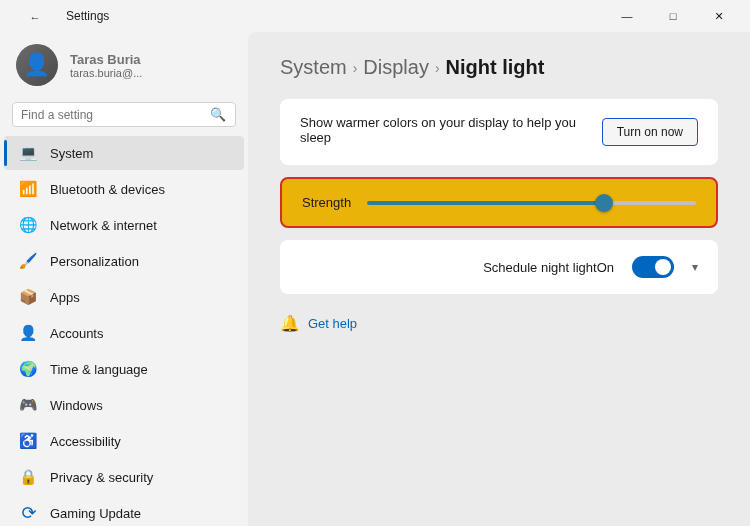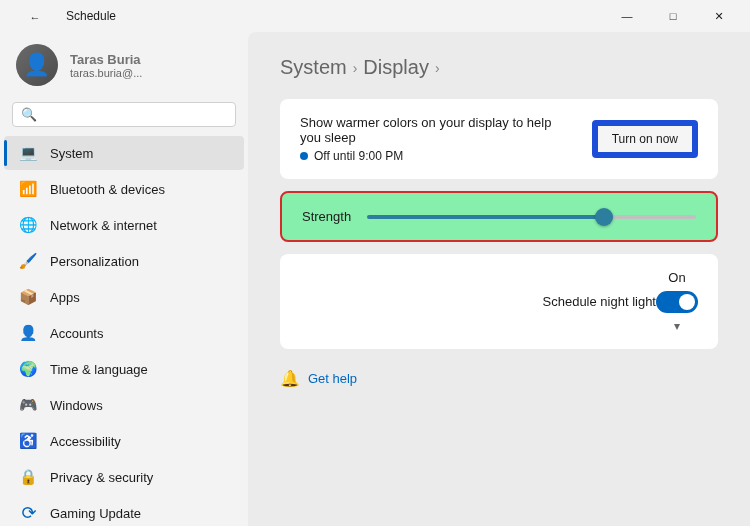--- a/index.html
+++ b/index.html
@@ -229,32 +229,32 @@
     }
     .status-dot {
       width: 8px;
       height: 8px;
       border-radius: 50%;
       background: #0067c0;
       flex-shrink: 0;
     }
     .turn-on-btn {
       background: #f5f5f5;
-      border: 6px solid #1d4ed8;
+      border: 1px solid #1d4ed8;
       border-radius: 4px;
       padding: 6px 14px;
       font-size: 12px;
       cursor: pointer;
       color: #1a1a1a;
       white-space: nowrap;
       margin-left: 25px;
     }
 
     .strength-card {
-      background: #86efac;
+      background: #eab308;
       border-radius: 8px;
       padding: 16px 20px;
       margin-bottom: 12px;
       border: 2px solid #d42b2b;
     }
     .strength-row {
       display: flex;
       align-items: center;
       justify-content: space-between;
       gap: 16px;
@@ -304,22 +304,21 @@
       justify-content: flex-end;
       margin-bottom: 12px;
     }
     .schedule-label {
       font-size: 13px;
       color: #1a1a1a;
     }
     .schedule-right {
       display: flex;
       align-items: center;
-      gap: 6px;
-      flex-direction: column;
+      gap: 18px;
     }
     .schedule-on-text {
       font-size: 13px;
       color: #1a1a1a;
     }
     .toggle-switch {
       width: 42px;
       height: 22px;
       background: #0067c0;
       border-radius: 11px;
@@ -358,21 +357,21 @@
       cursor: pointer;
       text-decoration: none;
     }
   </style>
 </head>
 <body>
 
 <div class="titlebar">
   <div class="titlebar-left">
     <div class="titlebar-btn">←</div>
-    <span class="titlebar-title">Schedule</span>
+    <span class="titlebar-title">Settings</span>
   </div>
   <div class="titlebar-controls">
     <div class="titlebar-btn">—</div>
     <div class="titlebar-btn">□</div>
     <div class="titlebar-btn close">✕</div>
   </div>
 </div>
 
 <div class="app-container">
 
@@ -385,20 +384,21 @@
         </div>
       </div>
       <div class="user-info">
         <span class="user-name">Taras Buria</span>
         <span class="user-email">taras.buria@...</span>
       </div>
     </div>
 
     <div class="search-container">
       <div class="search-box">
+        <input class="search-input" type="text" placeholder="Find a setting" style="">
         <span class="search-icon-svg">🔍</span>
       </div>
     </div>
 
     <div class="nav-item active">
       <span class="nav-icon blue">💻</span>
       <span>System</span>
     </div>
     <div class="nav-item">
       <span class="nav-icon blue">📶</span>
@@ -443,29 +443,26 @@
 
   </div>
 
   <div class="main-content">
 
     <div class="breadcrumb">
       <span>System</span>
       <span class="breadcrumb-separator">›</span>
       <span>Display</span>
       <span class="breadcrumb-separator">›</span>
+      <span class="breadcrumb-current">Night light</span>
     </div>
 
     <div class="night-light-header">
       <div class="night-light-info">
         <div class="night-light-title">Show warmer colors on your display to help you sleep</div>
-        <div class="night-light-status">
-          <span class="status-dot"></span>
-          <span>Off until 9:00 PM</span>
-        </div>
       </div>
       <button class="turn-on-btn">Turn on now</button>
     </div>
 
     <div class="strength-card">
       <div class="strength-row">
         <span class="strength-label">Strength</span>
         <div class="slider-container">
           <div class="slider-track">
             <div class="slider-fill"></div>

